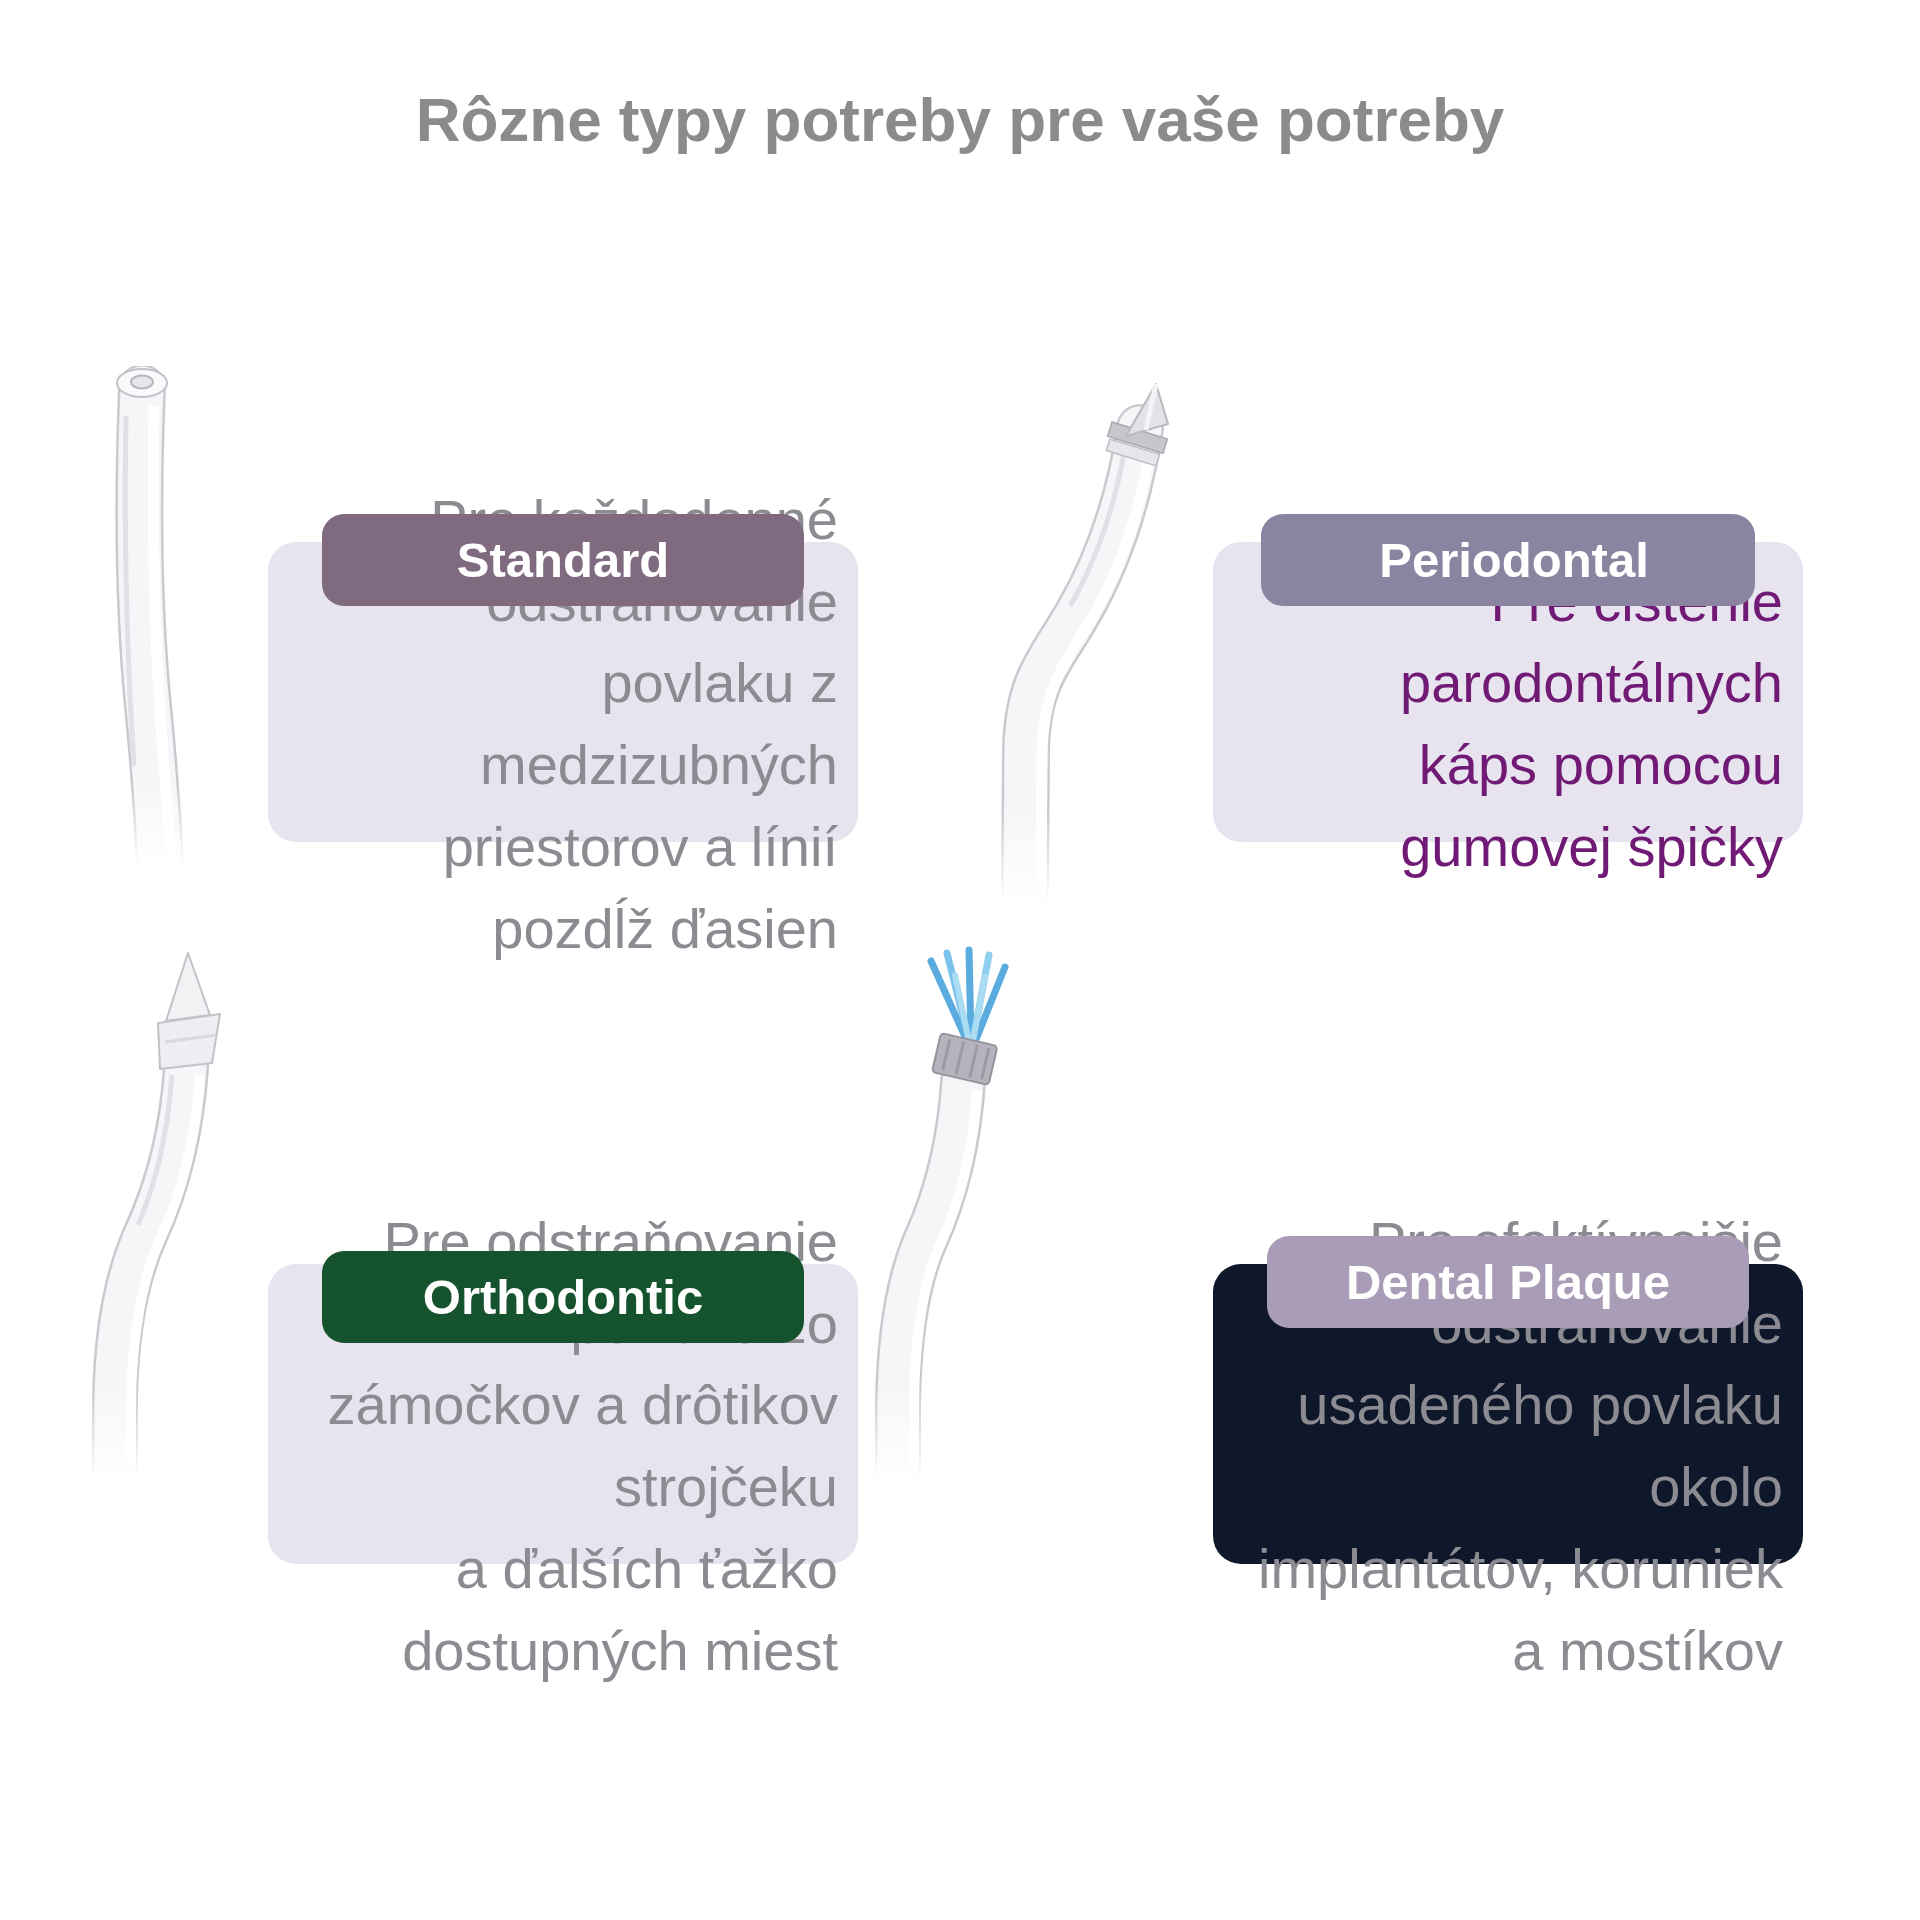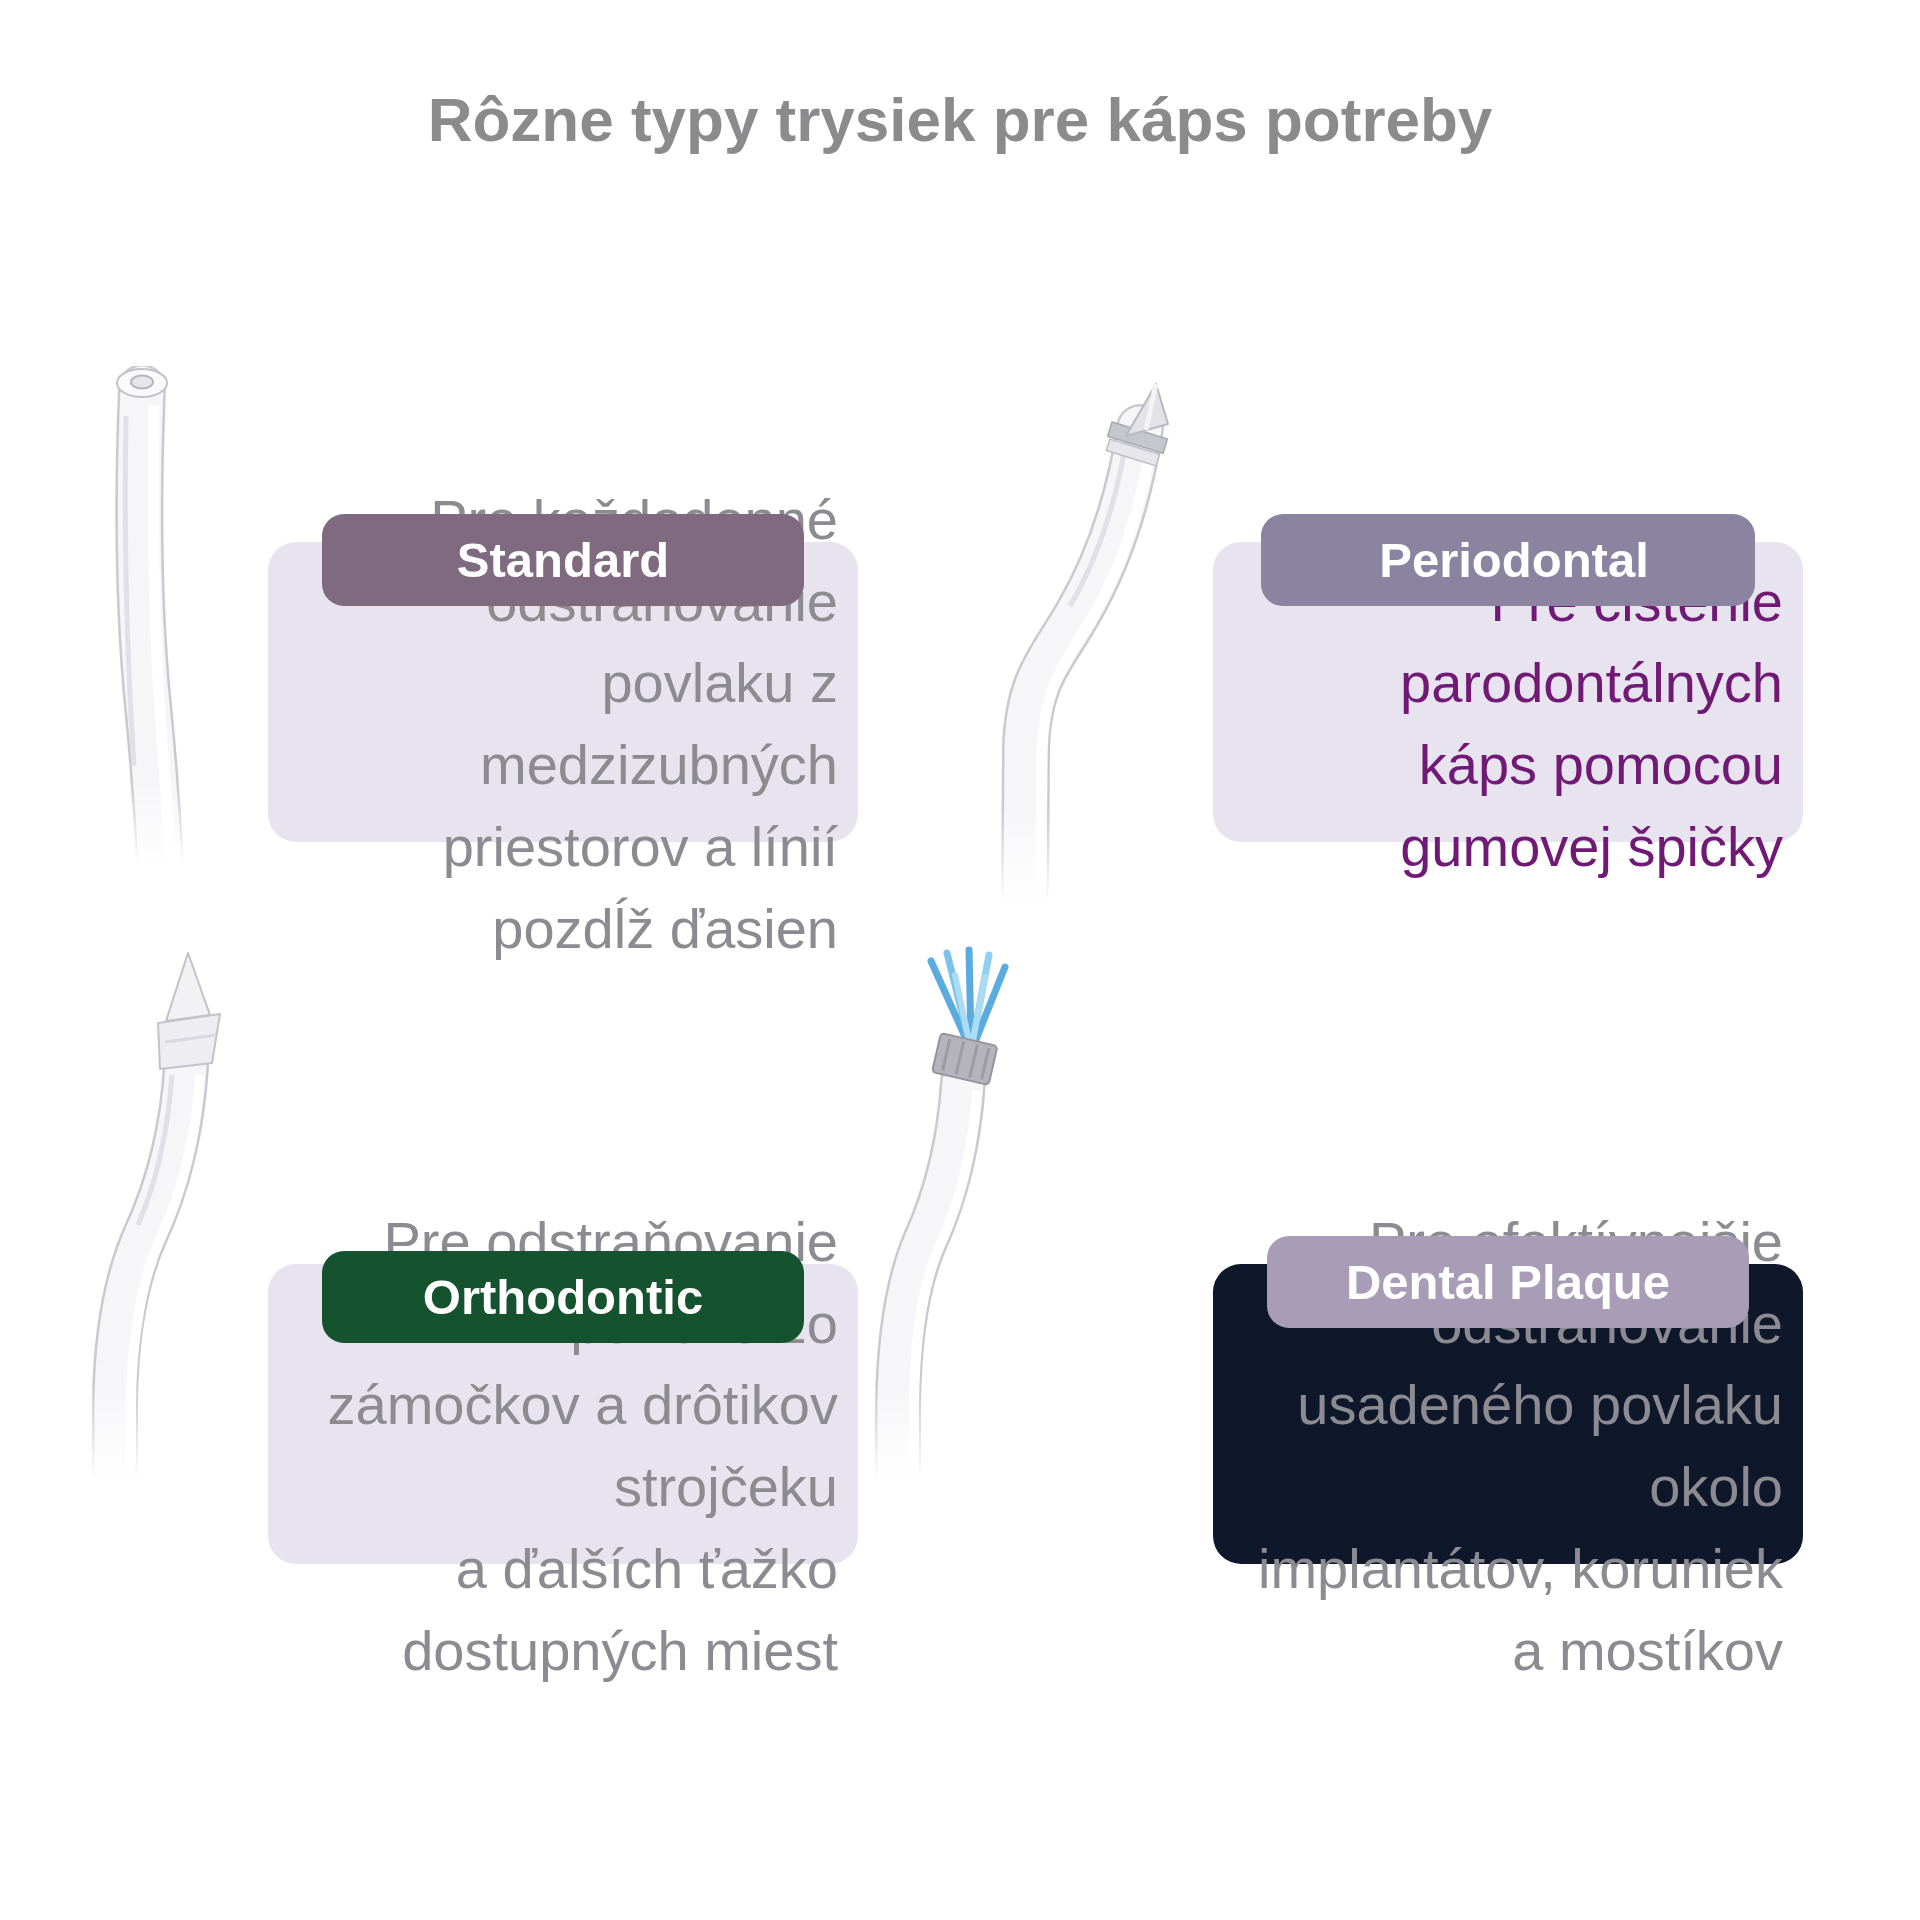--- a/index.html
+++ b/index.html
@@ -34,21 +34,21 @@
   .n1{left:92px;top:366px;}
   .n2{left:960px;top:378px;}
   .n3{left:70px;top:945px;}
   .n4{left:845px;top:945px;}
 </style>
 </head>
 <body>
 
 <div class="canvas">
 
-  <h1 class="title" style="color: rgb(139, 139, 142);">Rôzne typy trysiek pre káps potreby</h1>
+  <h1 class="title" style="color: rgb(139, 139, 142);">Rôzne typy potreby pre vaše potreby</h1>
 
   <svg class="nozzle n1" width="120" height="500" viewBox="0 0 120 500">
     <defs>
       <linearGradient id="fade1" x1="0" y1="0" x2="0" y2="1">
         <stop offset="0" stop-color="#ffffff" stop-opacity="0"></stop>
         <stop offset="1" stop-color="#ffffff" stop-opacity="1"></stop>
       </linearGradient>
     </defs>
     <path d="M50,22 C46,120 46,240 56,340 C62,400 66,460 68,496" fill="none" stroke="#c9c9cf" stroke-width="48" stroke-linecap="round"></path>
     <path d="M50,22 C46,120 46,240 56,340 C62,400 66,460 68,496" fill="none" stroke="#f6f6f9" stroke-width="43" stroke-linecap="round"></path>

